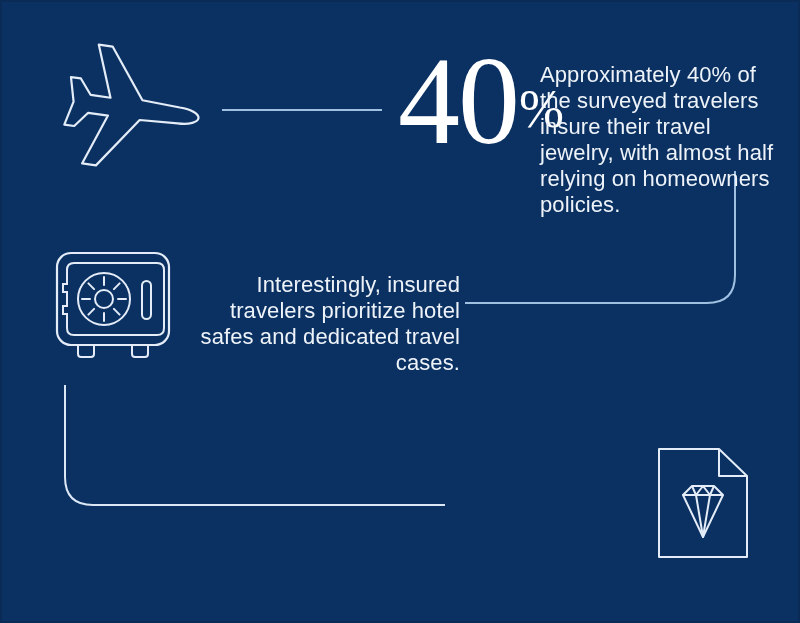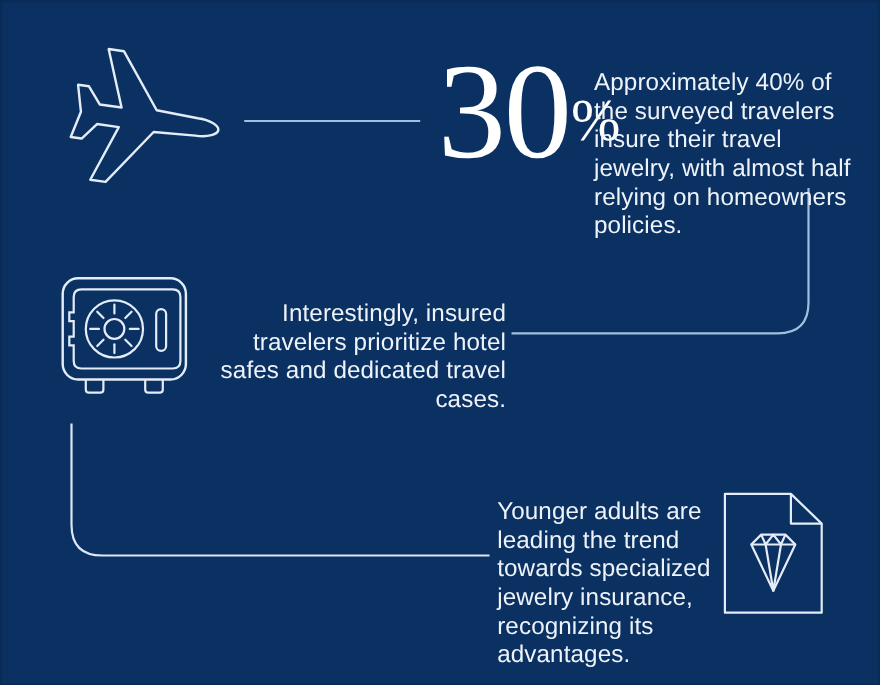--- a/index.html
+++ b/index.html
@@ -142,28 +142,25 @@
       <g fill="none" stroke="#e3ecf7" stroke-width="2" stroke-linejoin="round">
         <path d="M28,50 L68,50 L48,92 Z"></path>
         <path d="M28,50 L37,41 L59,41 L68,50"></path>
         <path d="M37,41 L41,50 L48,41 L55,50 L59,41"></path>
         <path d="M41,50 L48,92 L55,50"></path>
       </g>
     </svg>
   </div>
 
   <div class="stat">
-    <span class="stat-number">30</span><span class="stat-unit">%</span>
+    <span class="stat-number">40</span><span class="stat-unit">%</span>
   </div>
 
   <div class="blurb" id="blurb-1">
     <p>Approximately 40% of the surveyed travelers insure their travel jewelry, with almost half relying on homeowners policies.</p>
   </div>
 
   <div class="blurb" id="blurb-2">
     <p>Interestingly, insured travelers prioritize hotel safes and dedicated travel cases.</p>
   </div>
 
-  <div class="blurb" id="blurb-3">
-    <p>Younger adults are leading the trend towards specialized jewelry insurance, recognizing its advantages.</p>
-  </div>
 
 </div>
 
 </body></html>

